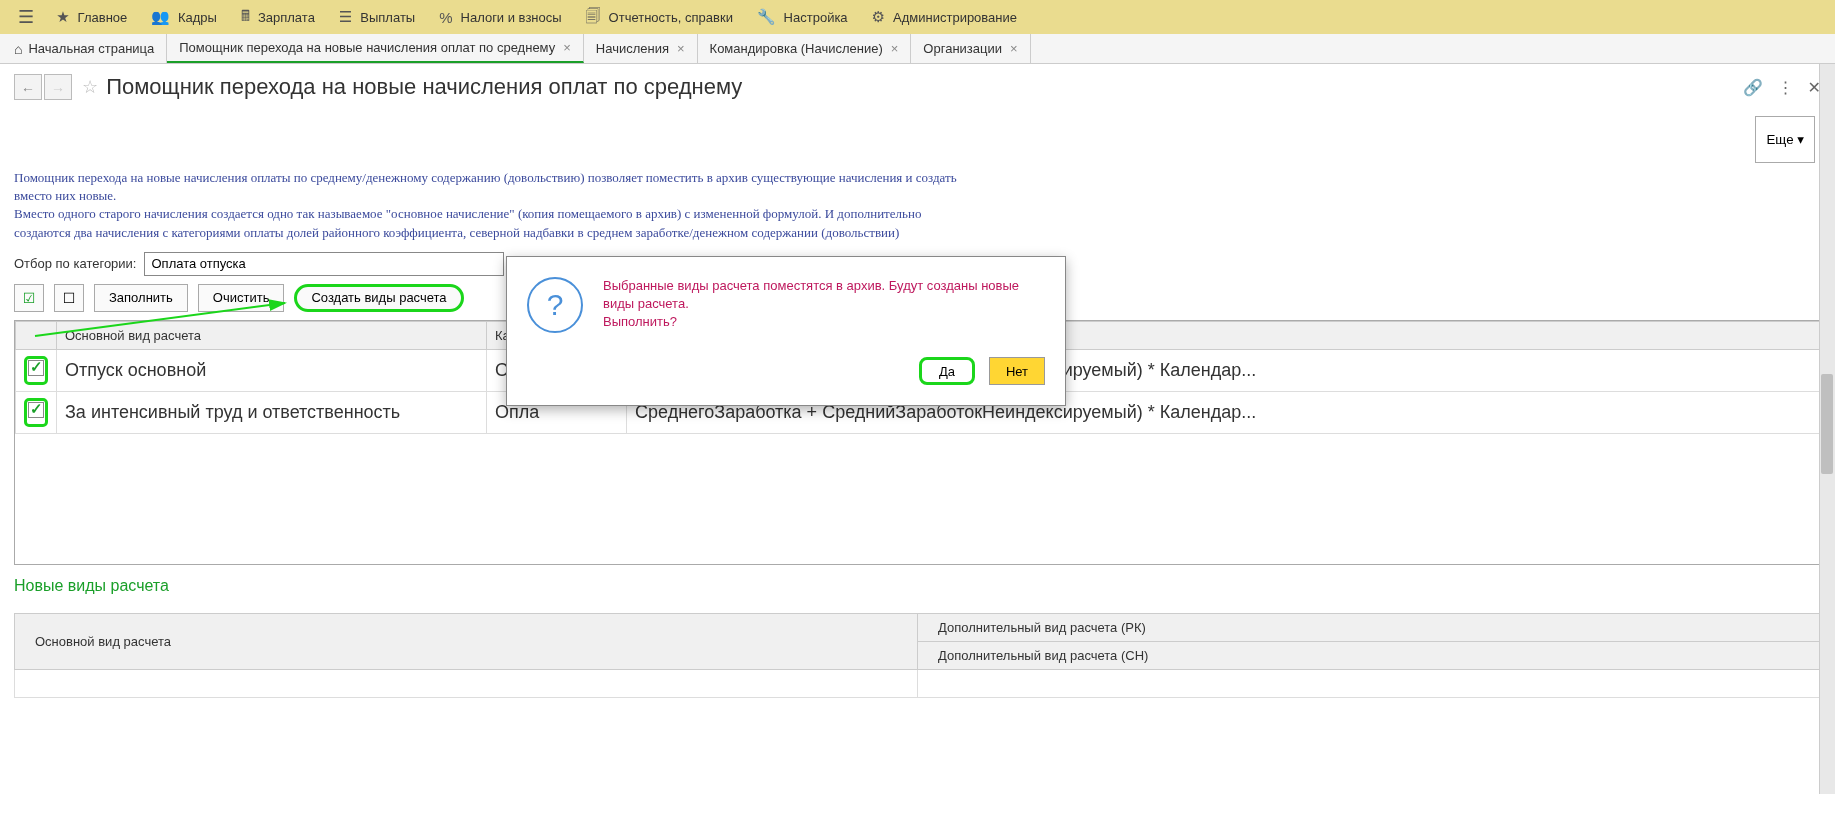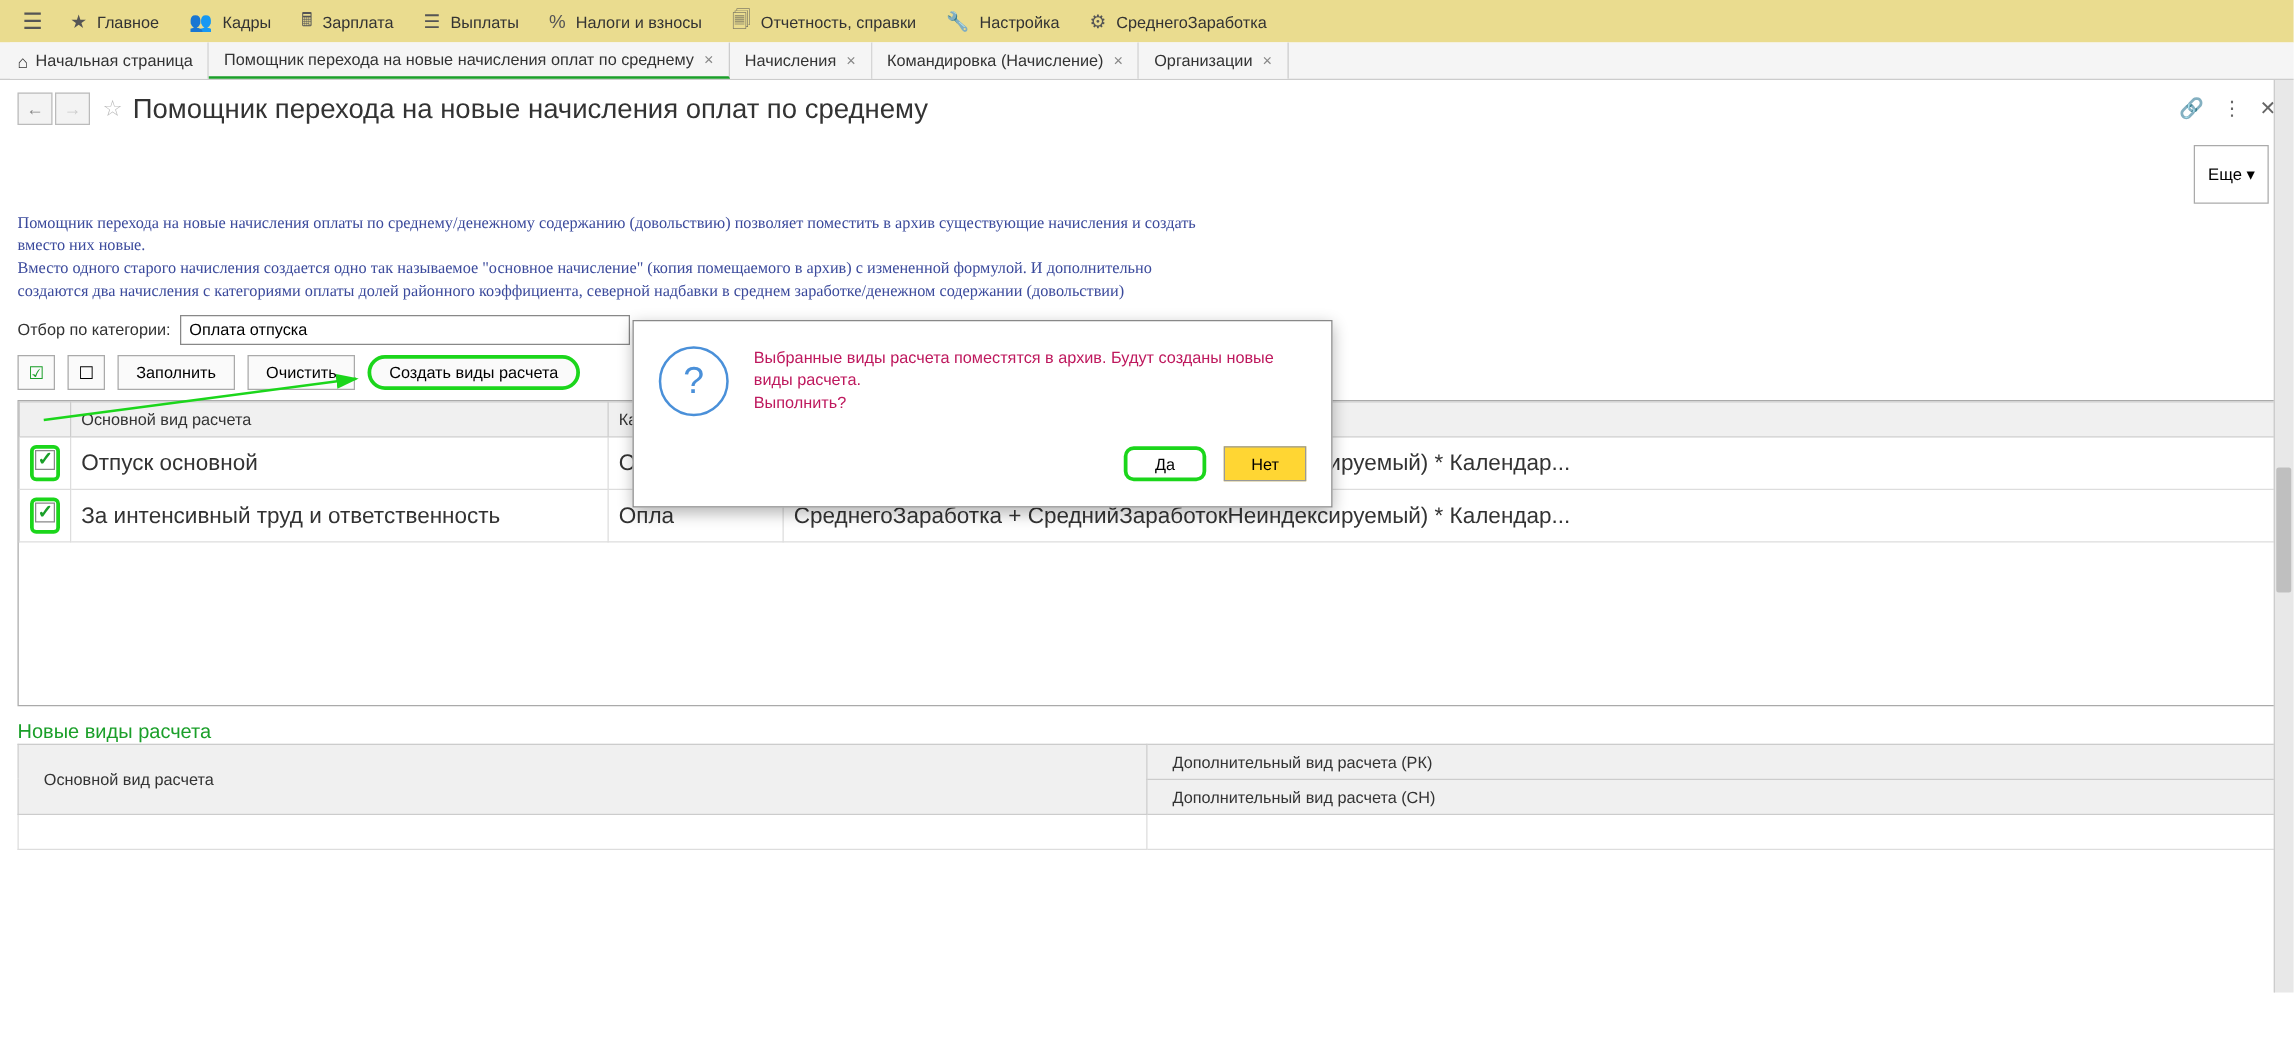--- a/index.html
+++ b/index.html
@@ -56,37 +56,37 @@
 .check-box { display:inline-block; width:16px; height:16px; border:1px solid #888; background:#fff; position:relative; }
 .check-box.checked::after { content:"✓"; position:absolute; top:-3px; left:1px; color:#1a9f29; font-weight:bold; font-size:15px; }
 .check-highlight { border:3px solid #1bd61b; border-radius:5px; padding:1px; display:inline-block; }
 .main-col { width: 430px; }
 .cat-col { width: 140px; }
 .table-empty-space { height: 130px; }
 
 
 .bottom-section { display:flex; gap:18px; padding: 12px 14px 0; }
 .panel { flex:1; }
-.panel-title { color:#1a9f29; font-size:16px; margin-bottom:0; }
+.panel-title { color:#1a9f29; font-size:16px; margin-bottom:18px; }
 .panel-table { width:100%; border-collapse:collapse; border:1px solid #aaa; }
 .panel-table th { text-align:left; font-weight:normal; background:#f0f0f0; border:1px solid #ccc; padding:6px 20px; font-size:13px; }
 .panel-table td { border:1px solid #ddd; padding:6px 8px; height:28px; }
 .panel-body { height:70px; }
 
 
 .scroll-stub { position:absolute; right:0; top:64px; width:16px; height:730px; background:#e8e8e8; border-left:1px solid #ccc; }
 .scroll-thumb { position:absolute; right:2px; top:310px; width:12px; height:100px; background:#bfbfbf; border-radius:2px; }
 
 
 .dialog { position:absolute; left:506px; top:256px; width:560px; background:#fff; border:1px solid #888; box-shadow:0 4px 12px rgba(0,0,0,0.3); padding:20px; z-index:50; }
 .dialog-body { display:flex; gap:20px; align-items:flex-start; }
 .dialog-icon { width:56px; height:56px; border:2px solid #4a90d9; border-radius:50%; display:flex; align-items:center; justify-content:center; color:#4a90d9; font-size:30px; flex-shrink:0; }
 .dialog-text { color:#be185d; line-height:1.4; }
 .dialog-buttons { display:flex; justify-content:flex-end; gap:14px; margin-top:24px; }
-.dlg-btn { width:66px; height:28px; border:1px solid #999; cursor:pointer; font-size:13px; }
+.dlg-btn { width:56px; height:28px; border:1px solid #999; cursor:pointer; font-size:13px; }
 .dlg-btn.yes { background:#fff; border:3px solid #1bd61b; border-radius:8px; }
 .dlg-btn.no { background:#ffd633; }
 
 
 .arrow-svg { position:absolute; left:30px; top:298px; width:270px; height:40px; z-index:5; pointer-events:none; }
 </style>
 </head>
 <body>
 
 <div class="top-menu">
@@ -114,21 +114,21 @@
   <div class="top-menu-item">
       <span class="icon">🗐</span>
       <span>Отчетность, справки</span>
     </div>
   <div class="top-menu-item">
       <span class="icon">🔧</span>
       <span>Настройка</span>
     </div>
   <div class="top-menu-item">
       <span class="icon">⚙</span>
-      <span>СреднегоЗаработка</span>
+      <span>Администрирование</span>
     </div>
 </div>
 
 <div class="tab-bar">
   <div class="tab home">
       <span class="home-icon">⌂</span>
       <span>Начальная страница</span>
     </div>
   <div class="tab active">
       <span>Помощник перехода на новые начисления оплат по среднему</span>

